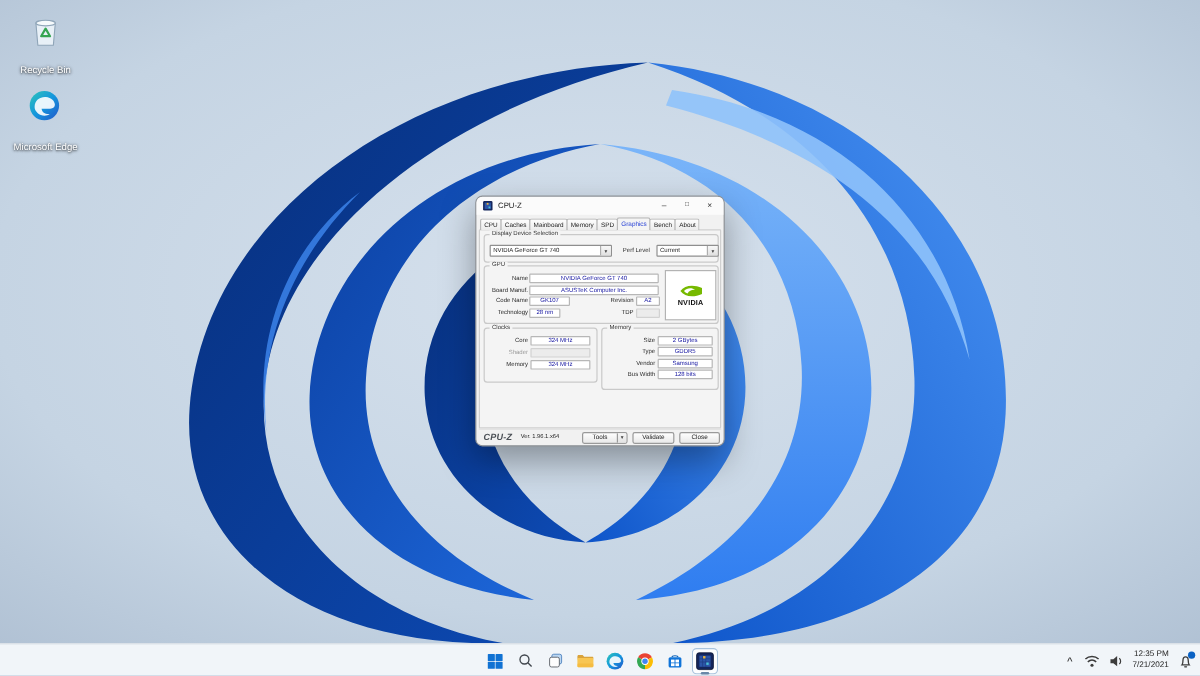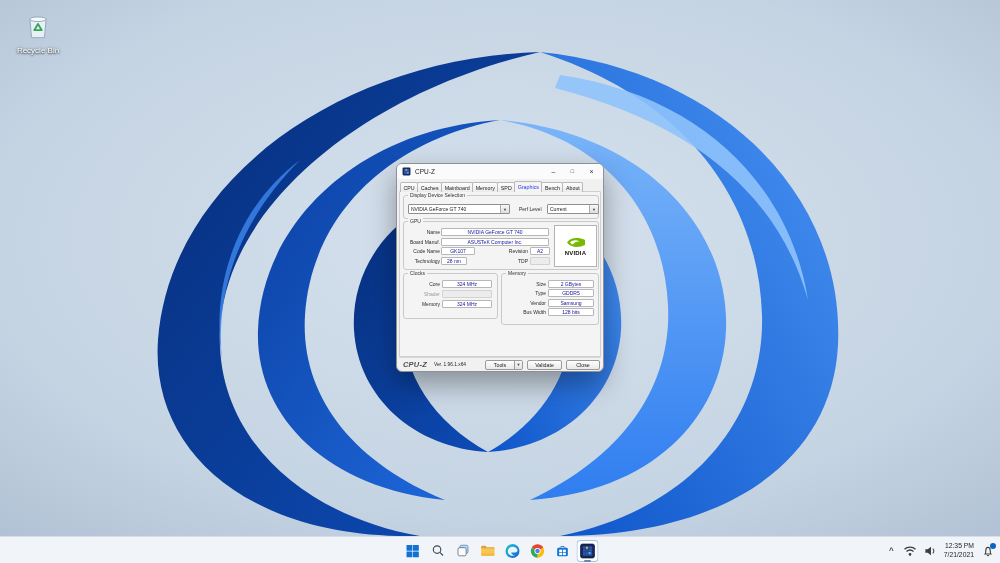--- a/index.html
+++ b/index.html
@@ -6,21 +6,21 @@
   html,body{width:1000px;height:563px;overflow:hidden}
   body{font-family:"Liberation Sans",sans-serif;background:#c7d5e3;position:relative}
   .screen{position:absolute;left:0;top:0;width:1000px;height:563px;overflow:hidden}
   .wallpaper{position:absolute;left:0;top:0;width:1000px;height:536px;display:block}
   
   .desktop-icons{position:absolute;left:6px;top:10px;display:flex;flex-direction:column;gap:11px;z-index:2}
   .dicon{width:64px;display:flex;flex-direction:column;align-items:center;cursor:default}
   .dicon .glyph{position:relative;width:30px;height:30px}
   .dicon .glyph svg{display:block}
   .shortcut-badge{position:absolute;left:-1px;bottom:-1px;width:10px;height:10px}
-  .dlabel{margin-top:6px;font-size:8px;line-height:1.15;color:#fff;text-align:center;
+  .dlabel{margin-top:14px;font-size:8px;line-height:1.15;color:#fff;text-align:center;
           text-shadow:0 1px 2px rgba(0,0,0,.7),0 0 3px rgba(0,0,0,.45)}
   
   .win{position:absolute;left:396px;top:163px;width:208px;height:209px;background:#f1f1f1;
        border:1px solid #8d9196;border-radius:6px;box-shadow:0 12px 28px rgba(0,0,0,.35);
        z-index:5;overflow:hidden}
   .tbar{position:absolute;top:0;left:0;right:0;height:15px;background:#fbfbfb;display:flex;align-items:center}
   .tbar .ticon{margin-left:5px;width:9px;height:9px}
   .tbar .ttitle{font-size:6.5px;color:#1a1a1a;margin-left:4px}
   .cbtns{position:absolute;right:2px;top:0;height:14px;display:flex}
   .cbtn{width:19px;height:14px;display:flex;align-items:center;justify-content:center;color:#333}
@@ -116,20 +116,36 @@
     <div class="dicon">
       <div class="glyph">
         <svg width="30" height="30" viewBox="0 0 24 26">
           <path d="M5 8 L19 8 L17.6 24 L6.4 24 Z" fill="rgba(236,243,249,.92)" stroke="#8fa5b8" stroke-width="0.8"></path>
           <ellipse cx="12" cy="8" rx="7" ry="2" fill="#f6fafc" stroke="#8fa5b8" stroke-width="0.8"></ellipse>
           <path d="M12 12 L15.2 17.5 L8.8 17.5 Z" fill="none" stroke="#35a552" stroke-width="1.6" stroke-linejoin="round"></path>
         </svg>
       </div>
       <div class="dlabel">Recycle Bin</div>
     </div>
+    <div class="dicon">
+      <div class="glyph">
+        <svg width="28" height="28" viewBox="0 0 24 24">
+          <defs>
+            <linearGradient id="egA" x1="0" y1="0" x2="1" y2="1">
+              <stop offset="0" stop-color="#2dc5b9"></stop>
+                <stop offset=".5" stop-color="#1496dd"></stop>
+                <stop offset="1" stop-color="#2356c9"></stop>
+            </linearGradient>
+          </defs>
+          <circle cx="12" cy="12" r="10.5" fill="url(#egA)"></circle>
+          <path d="M5 13 C5 8 9 5.5 13 5.8 C17 6.1 19.5 8.8 19.5 11.4 C19.5 13 18.3 14.2 16.2 14.2 L10 14.2 C10.3 16.8 12.8 18.4 15.8 18 C13.4 19.9 9.4 19.4 7.1 17.2 C5.8 16 5 14.6 5 13 Z" fill="rgba(255,255,255,.9)"></path>
+        </svg>
+      </div>
+      <div class="dlabel">Microsoft Edge</div>
+    </div>
   </div>
 
   <div class="win">
     <div class="tbar">
       <svg class="ticon" viewBox="0 0 24 24">
         <rect x="1.5" y="1.5" width="21" height="21" rx="3" fill="#14265c"></rect>
         <rect x="5" y="5" width="14" height="14" fill="#2c55a8"></rect>
         <rect x="9.6" y="5.6" width="4" height="4" fill="#e8b23c"></rect>
         <rect x="13.6" y="13.6" width="4" height="4" fill="#49c2d4"></rect>
       </svg>

